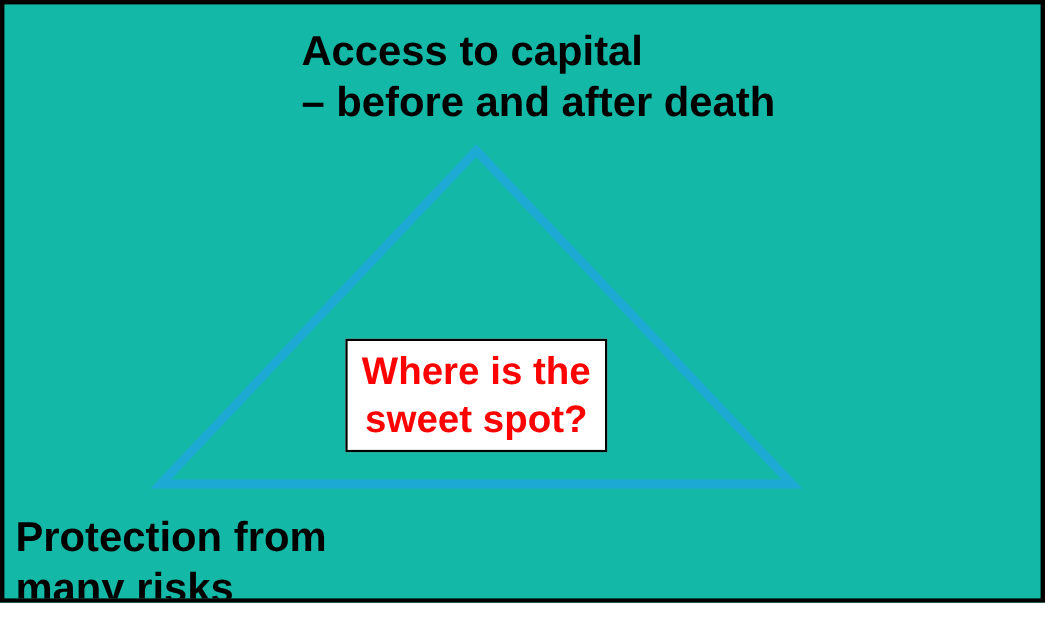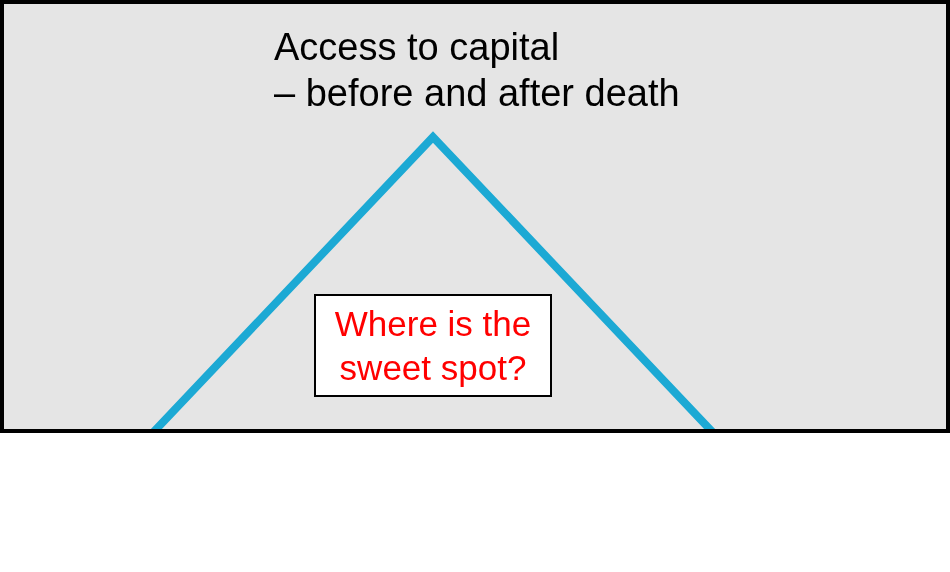--- a/index.html
+++ b/index.html
@@ -4,25 +4,26 @@
 <style>
   html, body {
     margin: 0;
     padding: 0;
     background: #ffffff;
     font-family: "Liberation Sans", "DejaVu Sans", sans-serif;
   }
   .frame {
     position: relative;
     width: 950px;
-    height: 433px;
+    height: 548px;
     box-sizing: border-box;
     border: 4px solid #000000;
-    background: #e5e5e5;
+    background: #14b8a6;
     overflow: hidden;
+    font-weight: bold;
   }
   .label {
     position: absolute;
     color: #000000;
     font-size: 38px;
     line-height: 1.22;
     white-space: pre-line;
   }
   .label-top { left: 270px; top: 20px; }
   .label-bottom-left { left: 10px; top: 462px; }
@@ -30,21 +31,21 @@
   .triangle-svg {
     position: absolute;
     left: 0;
     top: 0;
     width: 950px;
     height: 572px;
   }
   .sweet-spot-box {
     position: absolute;
     left: 310px;
-    top: 290px;
+    top: 304px;
     width: 238px;
     height: 103px;
     box-sizing: border-box;
     border: 2px solid #000000;
     background: #ffffff;
     display: flex;
     align-items: center;
     justify-content: center;
     text-align: center;
   }
@@ -64,15 +65,17 @@
   </svg>
 
   <div class="label label-top">Access to capital
 – before and after death</div>
 
   <div class="sweet-spot-box">
     <div class="sweet-spot-text" style="color: rgb(255, 0, 0);">Where is the
 sweet spot?</div>
   </div>
 
+  <div class="label label-bottom-left">Protection from
+many risks</div>
 
 
 </div>
 
 </body></html>

